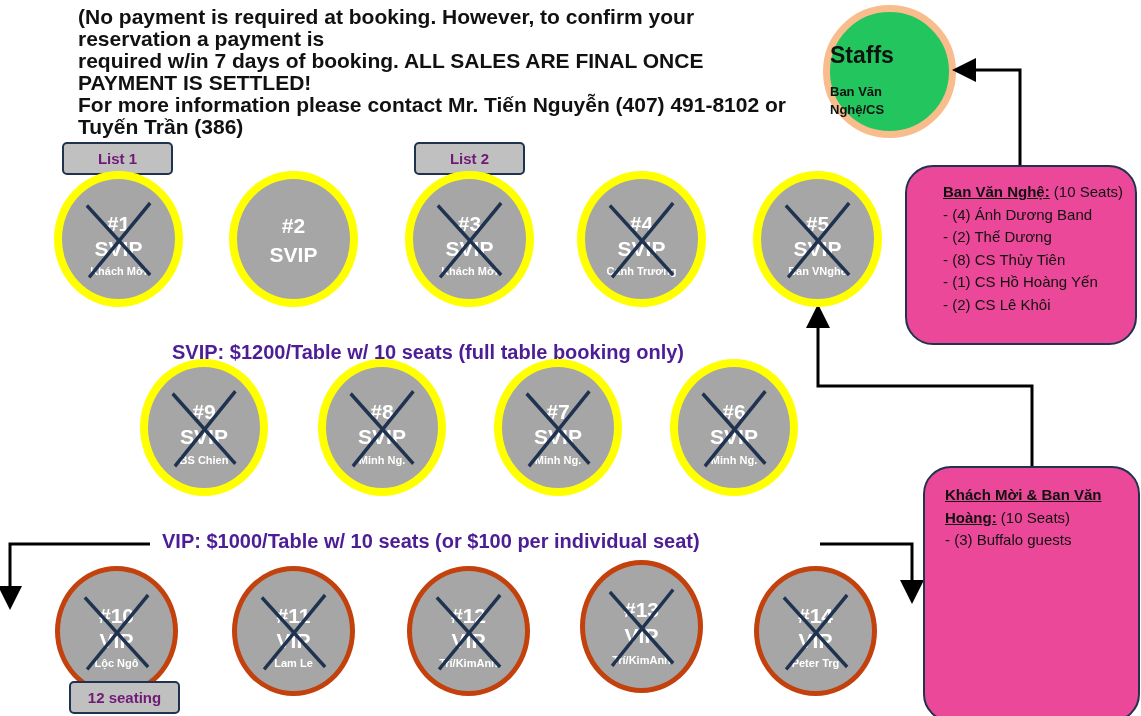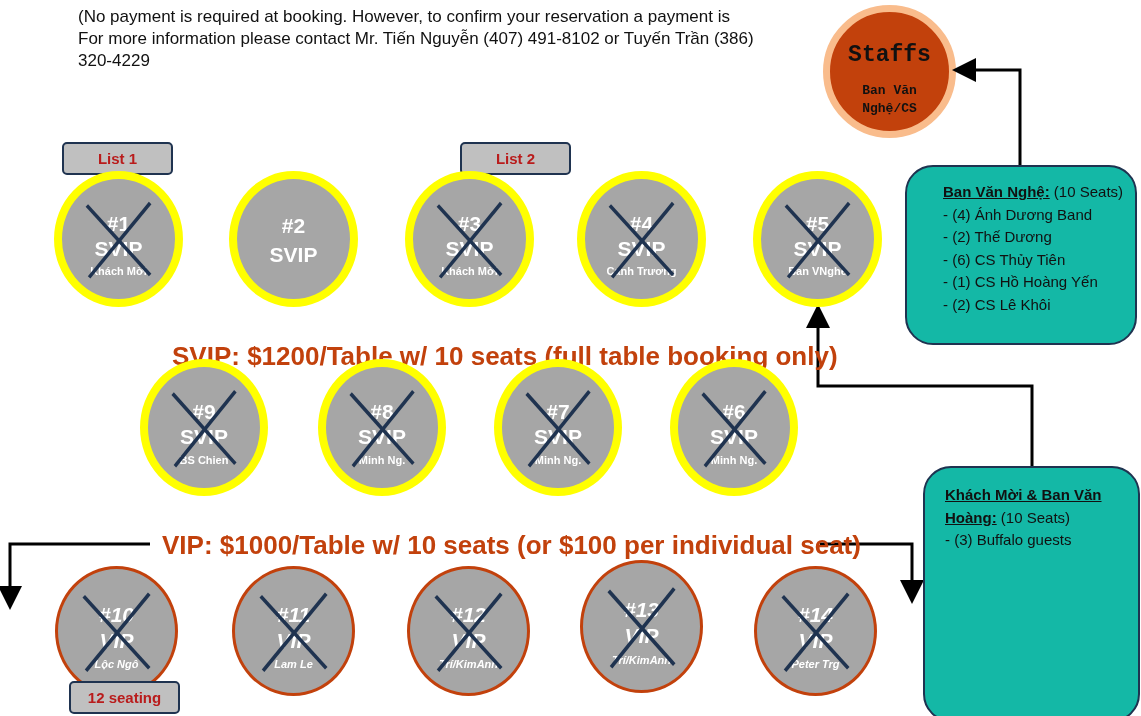--- a/index.html
+++ b/index.html
@@ -1,45 +1,46 @@
 <!DOCTYPE html>
 <html><head>
 <meta charset="utf-8">
 <style>
   html, body { margin:0; padding:0; background:#ffffff; }
   body { width:1141px; height:716px; position:relative; overflow:hidden;
          font-family:"Liberation Sans", "DejaVu Sans", sans-serif; }
   .notice { position:absolute; left:78px; top:6px; width:720px;
-            font-size:17px; font-weight:normal; line-height:22px; color:#111; }
+            font-size:21px; font-weight:bold; line-height:22px; color:#111; }
   .table { position:absolute; border-radius:50%; background:#a6a6a6;
            box-sizing:border-box; color:#fff; text-align:center; font-weight:bold; }
   .svip { border:8px solid #ffff00; }
-  .vip  { border:3px solid #c2410c;font-style:italic; }
+  .vip  { border:5px solid #c2410c; }
   .table .num { position:absolute; left:0; right:0; top:28%; font-size:21px; line-height:22px; }
   .table .tier { position:absolute; left:0; right:0; top:49%; font-size:21px; line-height:22px; }
   .table .guest { position:absolute; left:0; right:0; top:72%; font-size:11px; line-height:12px; }
   .table.clean .num { top:30%; } .table.clean .tier { top:54%; }
   .cross { position:absolute; left:0; top:0; width:100%; height:100%; pointer-events:none; }
   .tag { position:absolute; background:#c0c0c0; border:2px solid #1f3350; border-radius:5px;
-         font-weight:bold; font-size:15px; text-align:center; color:#b91c1c; box-sizing:border-box; }
-  .heading { position:absolute; font-weight:bold; font-size:26px; color:#c2410c; white-space:nowrap; }
-  .panel { position:absolute; background:#14b8a6; border:2px solid #1f3350; border-radius:28px;
+         font-weight:bold; font-size:15px; text-align:center; color:#701a75; box-sizing:border-box; }
+  .heading { position:absolute; font-weight:bold; font-size:20px; color:#4c1d95; white-space:nowrap; }
+  .panel { position:absolute; background:#ec4899; border:2px solid #1f3350; border-radius:28px;
            box-sizing:border-box; padding:14px 10px 10px 36px; font-size:15px; line-height:22.5px; color:#111; }
   .panel .ttl { font-weight:bold; text-decoration:underline; }
   .staff { position:absolute; left:823px; top:5px; width:133px; height:133px; border-radius:50%;
-           background:#c2410c; border:7px solid #f9bc8c; box-sizing:border-box; text-align:center; color:#111; font-weight:bold;font-family:Liberation Mono, monospace; }
+           background:#22c55e; border:7px solid #f9bc8c; box-sizing:border-box; color:#111; font-weight:bold; }
   .staff .big { margin-top:30px; font-size:23px; }
   .staff .small { font-size:13px; line-height:18px; margin-top:14px; }
   svg.lines { position:absolute; left:0; top:0; }
 </style>
 </head>
 <body>
 
 <div class="notice">
   <div>(No payment is required at booking.  However, to confirm your reservation a payment is</div>
+  <div>required w/in 7 days of booking.  ALL SALES ARE FINAL ONCE PAYMENT IS SETTLED!</div>
   <div>For more information please contact Mr. Tiến Nguyễn (407) 491-8102 or Tuyến Trần (386)</div>
   <div>320-4229</div>
 </div>
 
 <div class="staff">
   <div class="big">Staffs</div>
   <div class="small">Ban Văn</div>
   <div class="small" style="margin-top:0">Nghệ/CS</div>
 </div>
 
@@ -49,21 +50,21 @@
       <path d="M0,0 L8,4 L0,8 z" fill="#000"></path>
     </marker>
   </defs>
   <path d="M1020,165 L1020,70 L958,70" stroke="#000" stroke-width="3" fill="none" marker-end="url(#ah)"></path>
   <path d="M1032,466 L1032,386 L818,386 L818,310" stroke="#000" stroke-width="3" fill="none" marker-end="url(#ah)"></path>
   <path d="M150,544 L10,544 L10,604" stroke="#000" stroke-width="3" fill="none" marker-end="url(#ah)"></path>
   <path d="M820,544 L912,544 L912,598" stroke="#000" stroke-width="3" fill="none" marker-end="url(#ah)"></path>
 </svg>
 
 <div class="tag" style="left:62px;top:142px;width:111px;height:33px;line-height:29px;">List 1</div>
-<div class="tag" style="left:414px;top:142px;width:111px;height:33px;line-height:29px;margin-left:46px;">List 2</div>
+<div class="tag" style="left:414px;top:142px;width:111px;height:33px;line-height:29px;">List 2</div>
 
 <div class="heading" style="left:172px;top:341px;">SVIP: $1200/Table w/ 10 seats (full table booking only)</div>
 <div class="heading" style="left:162px;top:530px;">VIP: $1000/Table w/ 10 seats (or $100 per individual seat)</div>
 
 <div id="tables">
     <div class="table svip" style="left: 54px; top: 171px; width: 129px; height: 136px;">
       <div class="num">#1</div>
     <div class="tier">SVIP</div>
     <div class="guest">Khách Mời</div>
       <svg class="cross" viewBox="0 0 100 100" preserveAspectRatio="none">
@@ -185,21 +186,21 @@
       </svg>
     </div>
   </div>
 
 <div class="tag" style="left:69px;top:681px;width:111px;height:33px;line-height:29px;">12 seating</div>
 
 <div class="panel" style="left:905px;top:165px;width:232px;height:180px;">
   <div><span class="ttl">Ban Văn Nghệ:</span><span> (10 Seats)</span></div>
   <div>- (4) Ánh Dương Band</div>
   <div>- (2) Thế Dương</div>
-  <div>- (6) CS Thủy Tiên</div>
+  <div>- (8) CS Thủy Tiên</div>
   <div>- (1) CS Hồ Hoàng Yến</div>
   <div>- (2) CS Lê Khôi</div>
 </div>
 
 <div class="panel" style="left:923px;top:466px;width:217px;height:256px;padding-left:20px;padding-top:16px;">
   <div><span class="ttl">Khách Mời &amp; Ban Văn</span></div>
   <div><span class="ttl">Hoàng:</span><span> (10 Seats)</span></div>
   <div>- (3) Buffalo guests</div>
 </div>
 

